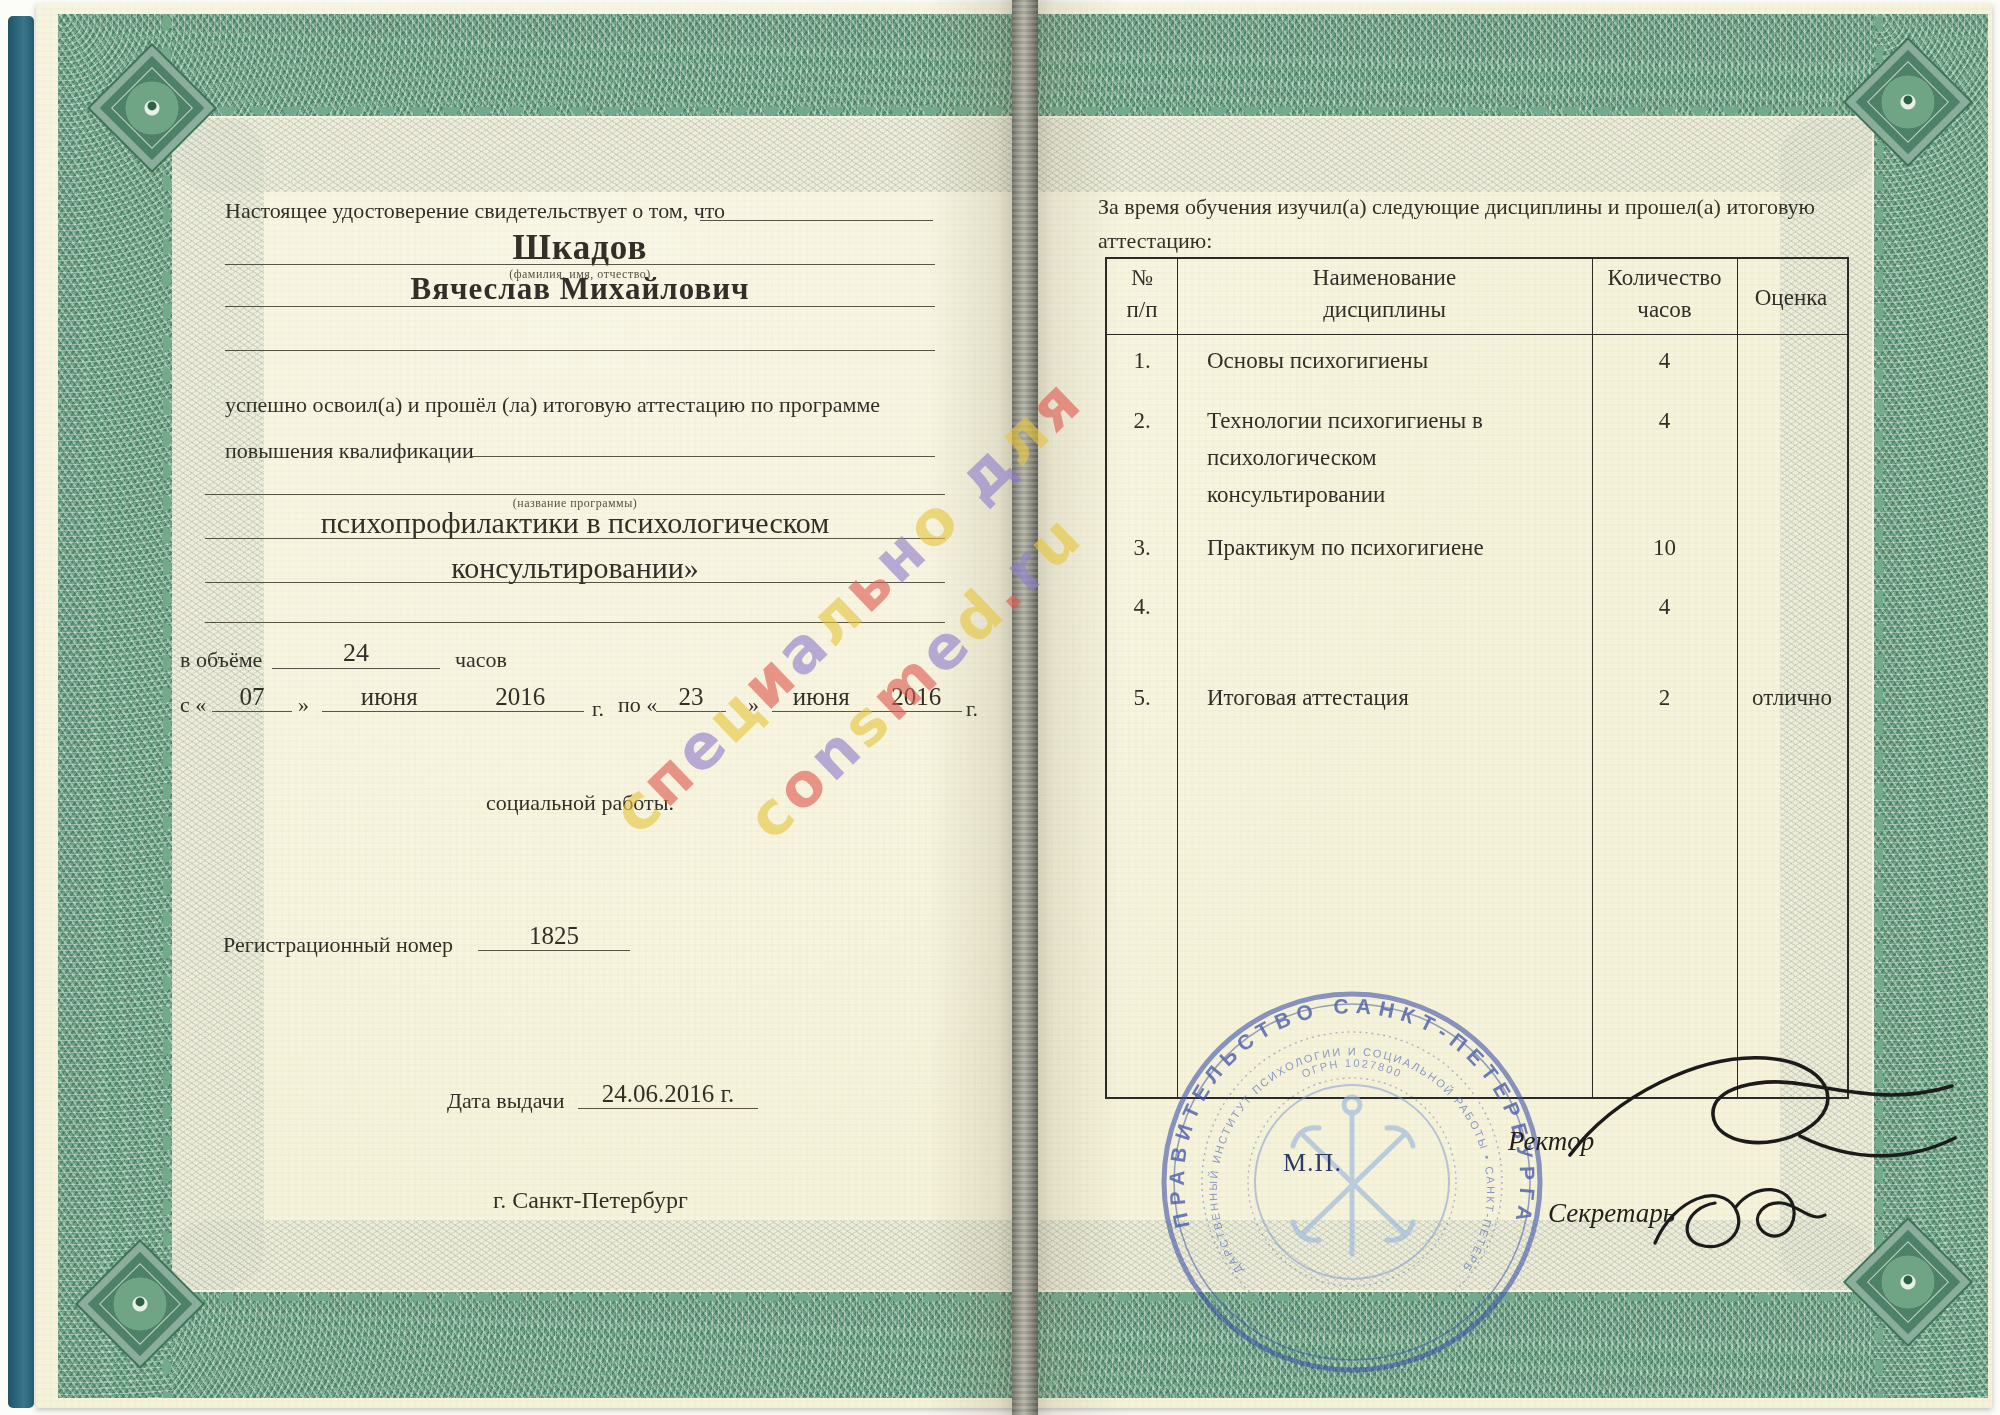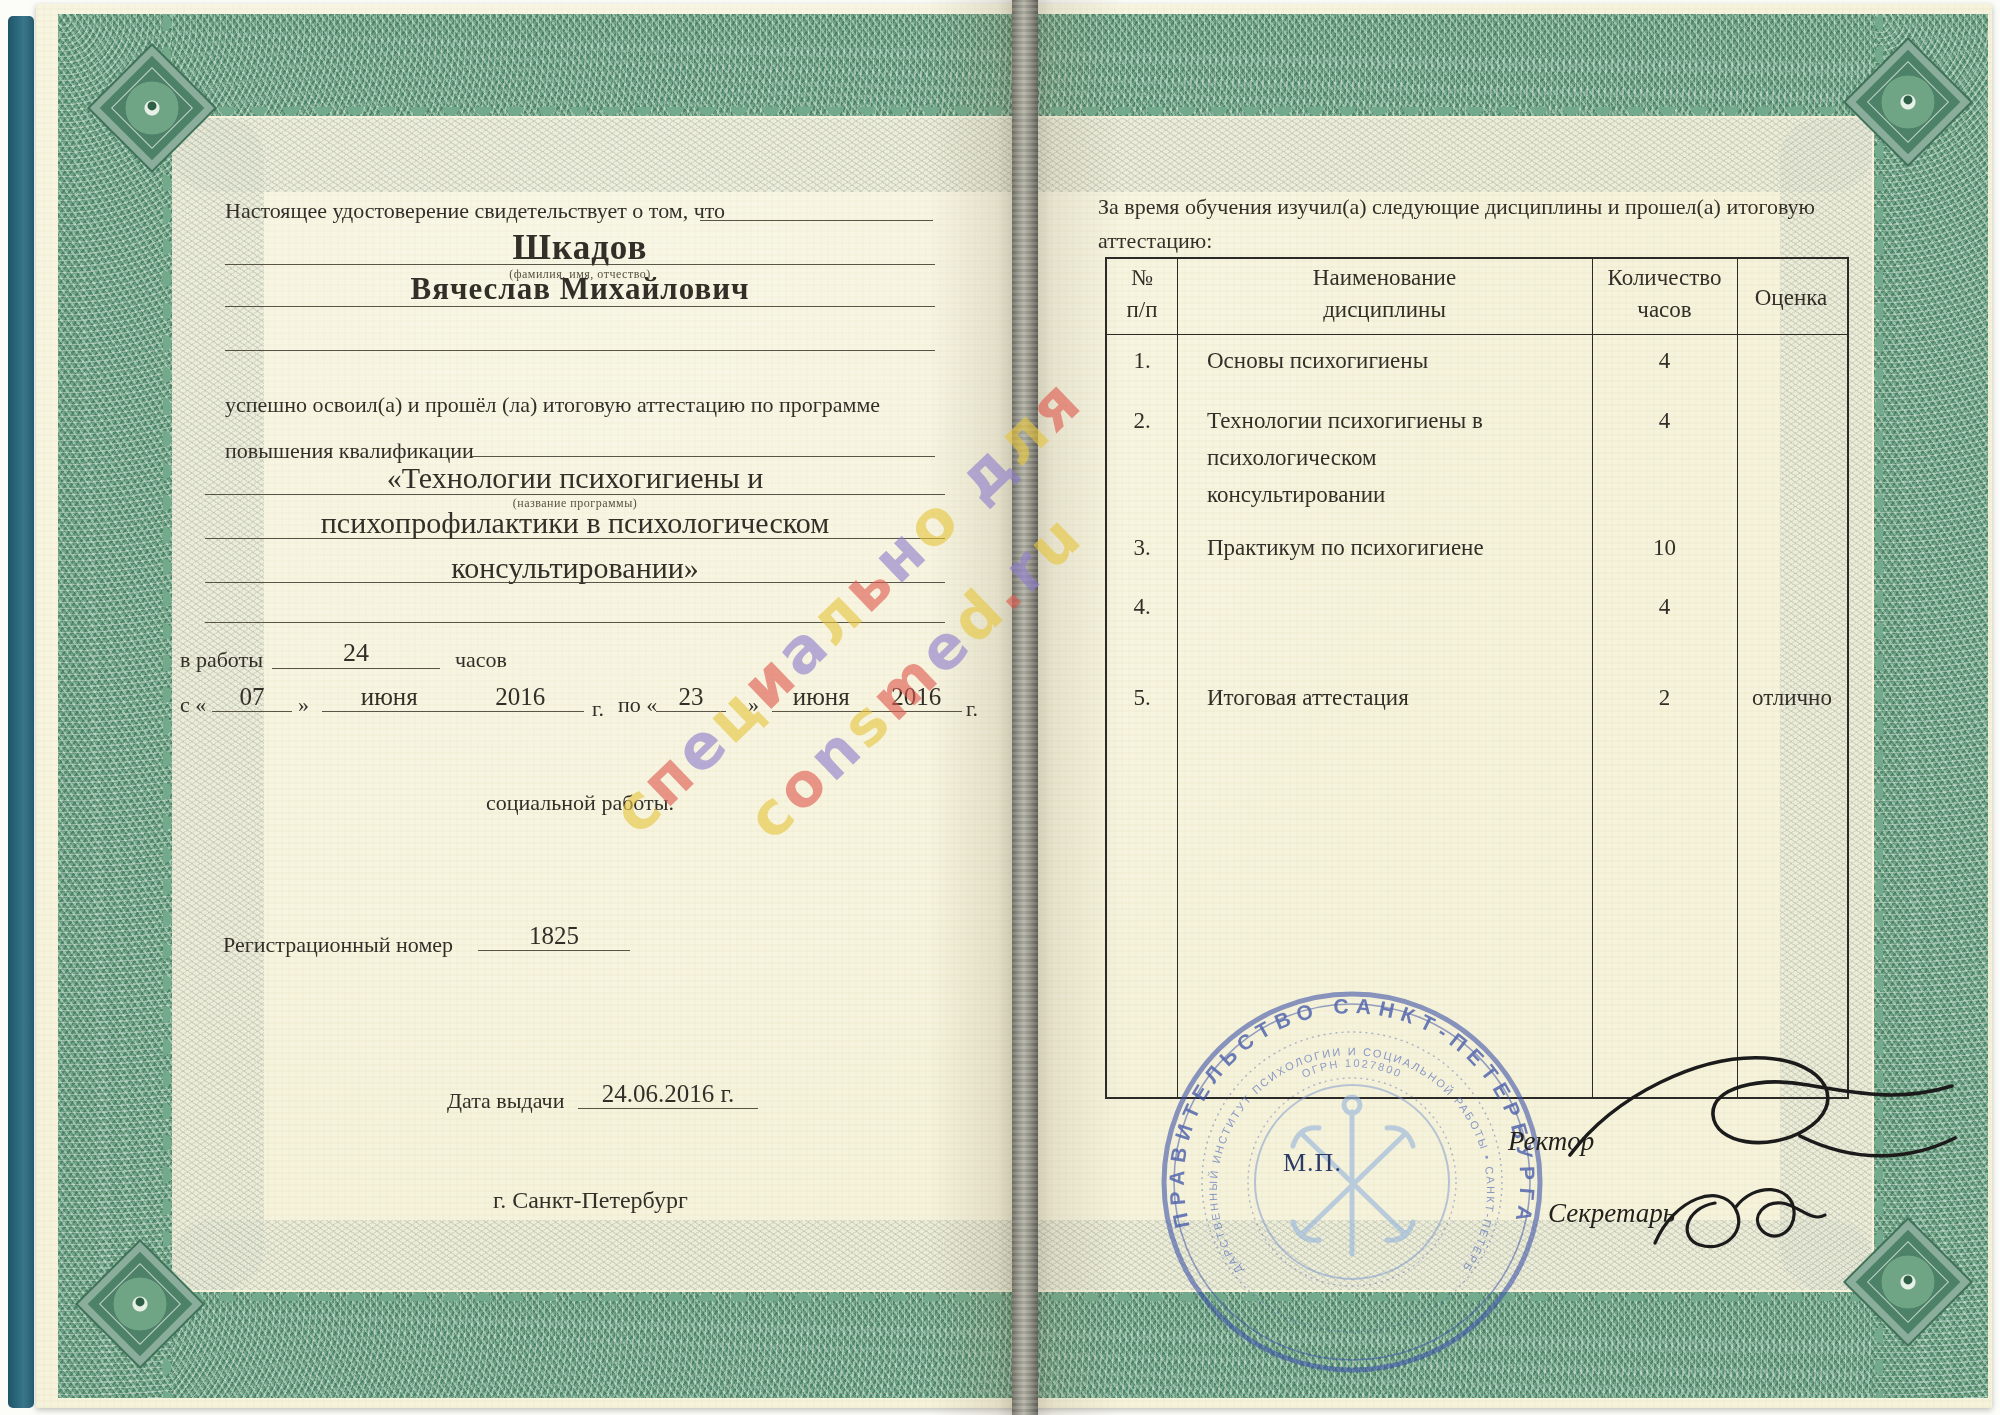--- a/index.html
+++ b/index.html
@@ -118,30 +118,29 @@
   <div class="line" style="left:225px;top:240px;width:710px;height:24px;"></div>
   <div class="cap" style="left:225px;top:267px;width:710px;">(фамилия, имя, отчество)</div>
   <div class="txt ctr bname" style="left:225px;top:268px;width:710px;font-size:31px;">Вячеслав  Михайлович</div>
   <div class="line" style="left:225px;top:282px;width:710px;height:24px;"></div>
   <div class="line" style="left:225px;top:326px;width:710px;height:24px;"></div>
 
   <div class="txt" style="left:225px;top:390px;">успешно освоил(а) и прошёл (ла) итоговую аттестацию по программе</div>
   <div class="txt" style="left:225px;top:436px;">повышения квалификации</div>
   <div class="line" style="left:470px;top:436px;width:465px;height:20px;"></div>
 
-  <div class="txt ctr" style="left:205px;top:458px;width:740px;font-size:30px;">«Технологии психогигиены и</div>
   <div class="line" style="left:205px;top:470px;width:740px;height:24px;"></div>
   <div class="cap" style="left:205px;top:496px;width:740px;">(название программы)</div>
   <div class="txt ctr" style="left:205px;top:503px;width:740px;font-size:30px;">психопрофилактики в психологическом</div>
   <div class="line" style="left:205px;top:514px;width:740px;height:24px;"></div>
   <div class="txt ctr" style="left:205px;top:548px;width:740px;font-size:30px;">консультировании»</div>
   <div class="line" style="left:205px;top:558px;width:740px;height:24px;"></div>
   <div class="line" style="left:205px;top:598px;width:740px;height:24px;"></div>
 
-  <div class="txt" style="left:180px;top:645px;">в работы</div>
+  <div class="txt" style="left:180px;top:645px;">в объёме</div>
   <div class="valbox" style="left:272px;top:638px;width:168px;font-size:26px;">24</div>
   <div class="txt" style="left:455px;top:645px;">часов</div>
 
   <div class="txt" style="left:180px;top:690px;">с «</div>
   <div class="valbox" style="left:212px;top:683px;width:80px;font-size:25px;">07</div>
   <div class="txt" style="left:298px;top:690px;">»</div>
   <div class="valbox" style="left:322px;top:683px;width:262px;font-size:25px;display:flex;justify-content:space-around;">
     <span>июня</span>
     <span>2016</span>
   </div>

